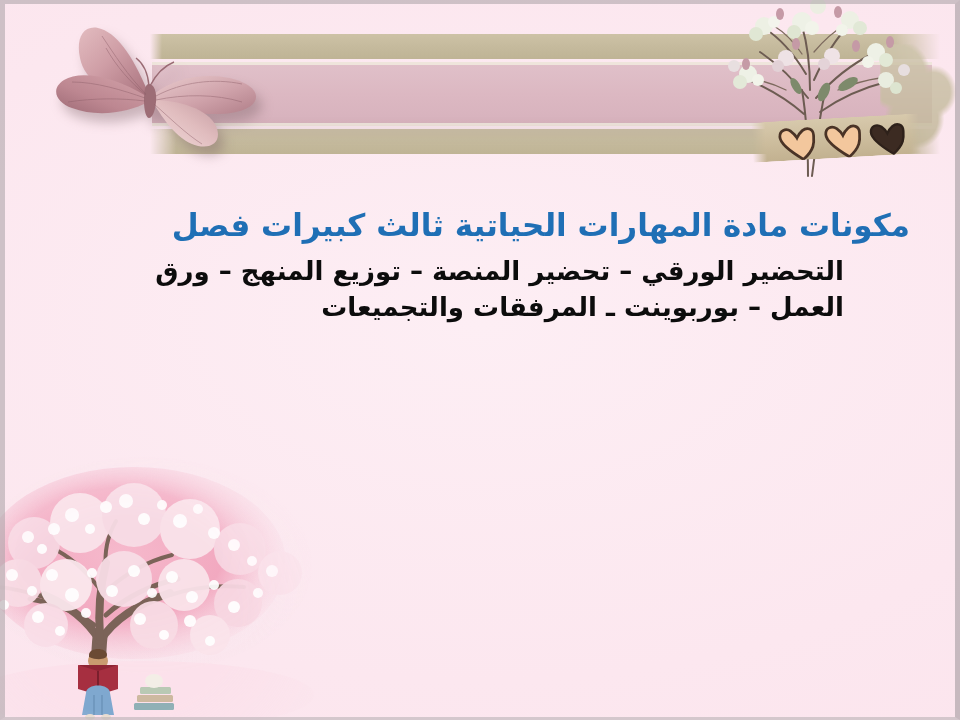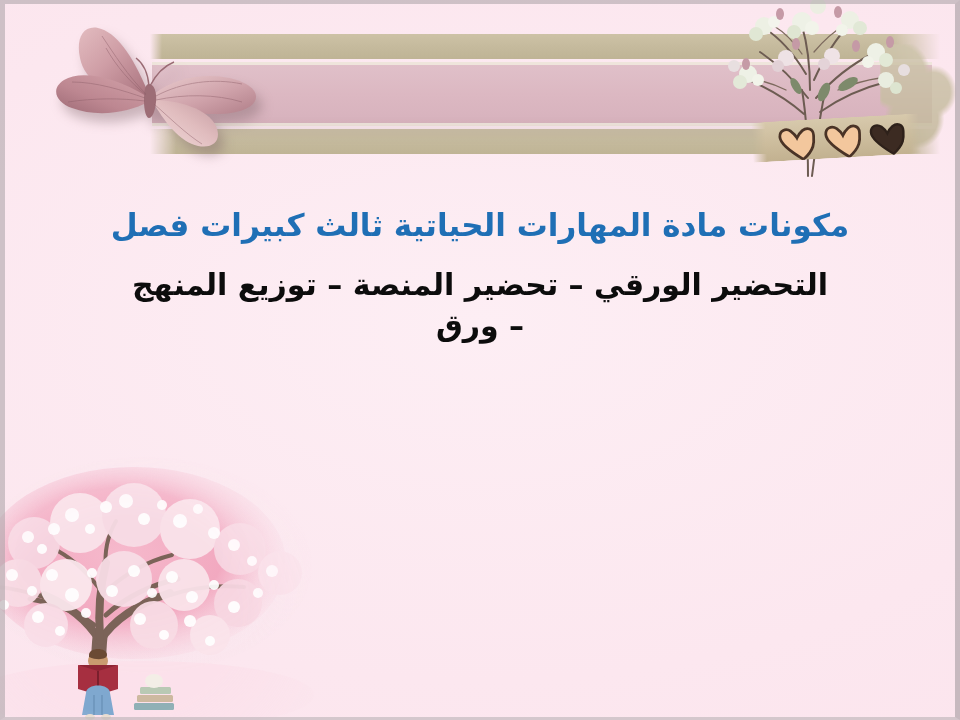--- a/index.html
+++ b/index.html
@@ -105,38 +105,38 @@
     position:absolute;left:-6px;bottom:0;width:330px;height:275px;
     -webkit-mask-image:radial-gradient(78% 82% at 40% 62%,#000 44%,rgba(0,0,0,.55) 66%,transparent 88%);
             mask-image:radial-gradient(78% 82% at 40% 62%,#000 44%,rgba(0,0,0,.55) 66%,transparent 88%);
   }
   .tree svg{width:100%;height:100%;display:block;}
 
   
   .textblock{
     position:absolute;
     left:50px;right:50px;top:205px;
-    text-align:center;
+    text-align:right;
     direction:rtl;
   }
   .headline{
     color:#1f6fb5;
     font-size:31px;
     font-weight:bold;
     line-height:1.32;
     letter-spacing:0;
     margin:0 0 4px 0;
     font-family:"DejaVu Sans","Liberation Sans",sans-serif;
   }
   .subline{
     color:#0c0c0c;
-    font-size:30px;
+    font-size:26px;
     font-weight:bold;
     line-height:1.38;
-    margin:18px;
+    margin:8px;
     padding:0 58px;
     font-family:"DejaVu Sans","Liberation Sans",sans-serif;
   }
 </style>
 </head>
 <body>
 
 <div class="slide">
 
   <div class="slide-bg"></div>
@@ -385,17 +385,18 @@
   </div>
 
   <div class="textblock">
     <div class="headline">
       <span>مكونات مادة المهارات الحياتية ثالث كبيرات فصل</span>
       <br>
     </div>
     <div class="subline">
       <span>التحضير الورقي – تحضير المنصة – توزيع المنهج – ورق</span>
       <br>
+      <span>العمل – بوربوينت ـ المرفقات والتجميعات</span>
     </div>
   </div>
 
   <div class="frame-edge"></div>
 </div>
 
 </body></html>

